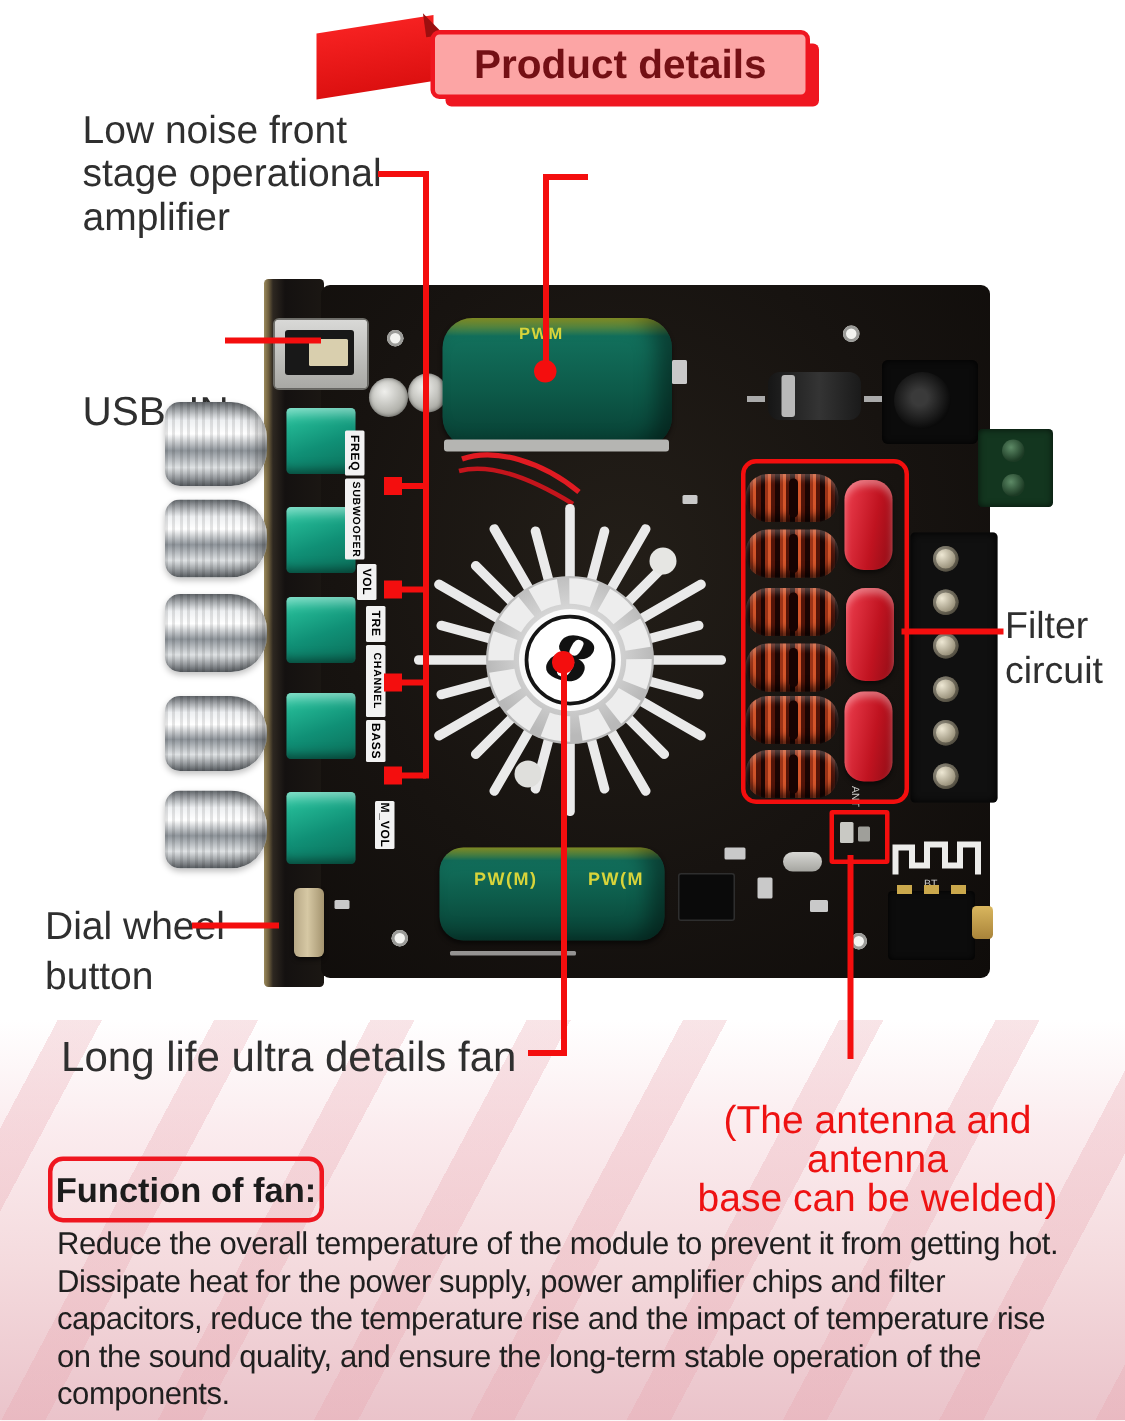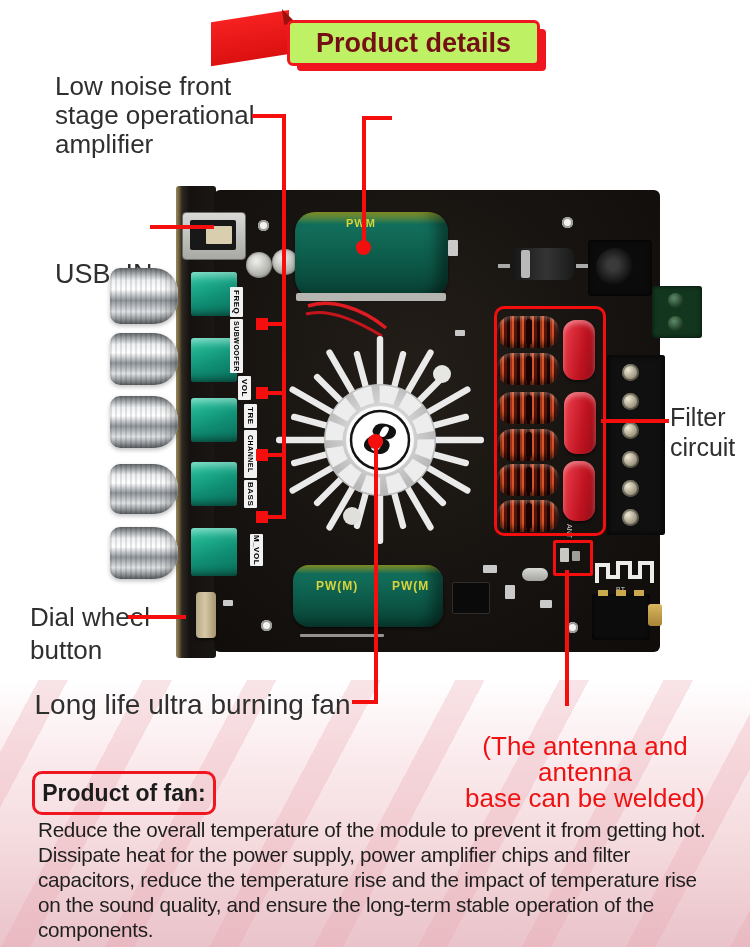--- a/index.html
+++ b/index.html
@@ -13,21 +13,21 @@
   .rdot{position:absolute;width:15px;height:15px;border-radius:50%;background:#f40e0e;}
   .rbox{position:absolute;border:3.5px solid #f40e0e;border-radius:10px;}
   .callout{position:absolute;font-size:26px;line-height:29px;color:#2f2f2f;}
   .rednote{color:#ee1212;}
   
   .ribbon-flag{position:absolute;left:211px;top:10px;width:78px;height:44px;
     background:linear-gradient(180deg,#f62121,#dc1010);transform:skewY(-9deg);transform-origin:right top;}
   .ribbon-fold{position:absolute;left:283px;top:8px;width:0;height:0;
     border-bottom:16px solid #9c0f0f;border-right:12px solid transparent;transform:rotate(-8deg);}
   .banner-pill{position:absolute;left:287px;top:20px;width:247px;height:40px;
-    background:#bef264;border:3px solid #ef1620;border-radius:6px;
+    background:#fca5a5;border:3px solid #ef1620;border-radius:6px;
     box-shadow:8px 7px 0 -2px #ef1620;display:flex;align-items:center;justify-content:center;
     font-size:27px;font-weight:bold;color:#741015;}
   
   .bracket{position:absolute;left:176px;top:186px;width:40px;height:472px;border-radius:3px;
     background:linear-gradient(90deg,#9b8a5c 0,#6e5f3e 3px,#2e2821 6px,#141110 14px,#1b1713 100%);}
   .pcb{position:absolute;left:214px;top:190px;width:446px;height:462px;border-radius:6px;
     background:radial-gradient(ellipse at 45% 40%,#231e18 0%,#171310 55%,#0f0c0a 100%);}
   .knob{position:absolute;left:110px;width:68px;height:52px;border-radius:10px 24px 24px 10px;
     background:repeating-linear-gradient(90deg,rgba(0,0,0,.10) 0 2px,rgba(255,255,255,0) 2px 5px),
       linear-gradient(180deg,#6f7479,#eef0f2 22%,#ffffff 38%,#8f959b 58%,#dfe2e4 78%,#63686d);
@@ -89,21 +89,21 @@
   </div>
 
   <div class="callout prelines" style="left:55px;top:72px;">Low noise front
 stage operational
 amplifier</div>
   <div class="callout" style="left:55px;top:212px;font-size:27px;margin-top:48px;">USB_IN</div>
   <div class="callout prelines" style="left:670px;top:402px;font-size:25px;line-height:30px;">Filter
 circuit</div>
   <div class="callout prelines" style="left:30px;top:601px;line-height:33px;">Dial wheel
 button</div>
-  <div class="callout" style="left:0px;top:690px;width:385px;text-align:center;font-size:28px;">Long life ultra burning fan</div>
+  <div class="callout" style="left:0px;top:690px;width:385px;text-align:center;font-size:28px;">Long life ultra details fan</div>
   <div class="callout rednote prelines" style="left:440px;top:733px;width:290px;text-align:center;font-size:26px;line-height:26px;">(The antenna and antenna
 base can be welded)</div>
 
   <div>
     <div class="bracket"></div>
     <div class="pcb"></div>
 
     <div class="abs" style="left:182px;top:212px;width:62px;height:46px;border-radius:4px;border:1px solid #6d6d68;background:linear-gradient(180deg,#d9d9d7,#a8a8a4);"></div>
     <div class="abs" style="left:190px;top:220px;width:46px;height:30px;background:#181818;border-radius:2px;"></div>
     <div class="abs" style="left:206px;top:226px;width:26px;height:18px;background:#d9cfae;border-radius:1px;"></div>
@@ -274,17 +274,17 @@
   <div class="rline" style="left:128px;top:615px;width:58px;height:4px;"></div>
 
   <div class="rdot" style="left:368px;top:434px;"></div>
   <div class="rline" style="left:374px;top:446px;width:4px;height:256px;"></div>
   <div class="rline" style="left:352px;top:700px;width:26px;height:4px;"></div>
 
   <div class="rbox" style="left:553px;top:540px;width:34px;height:30px;border-width:3px;border-radius:2px;"></div>
   <div class="rline" style="left:565px;top:570px;width:4px;height:136px;"></div>
 
   <div class="funcbox">
-    <span>Product of fan:</span>
+    <span>Function of fan:</span>
   </div>
   <div class="bodytext">Reduce the overall temperature of the module to prevent it from getting hot. Dissipate heat for the power supply, power amplifier chips and filter capacitors, reduce the temperature rise and the impact of temperature rise on the sound quality, and ensure the long-term stable operation of the components.</div>
 
 </div>
 
 </body></html>

